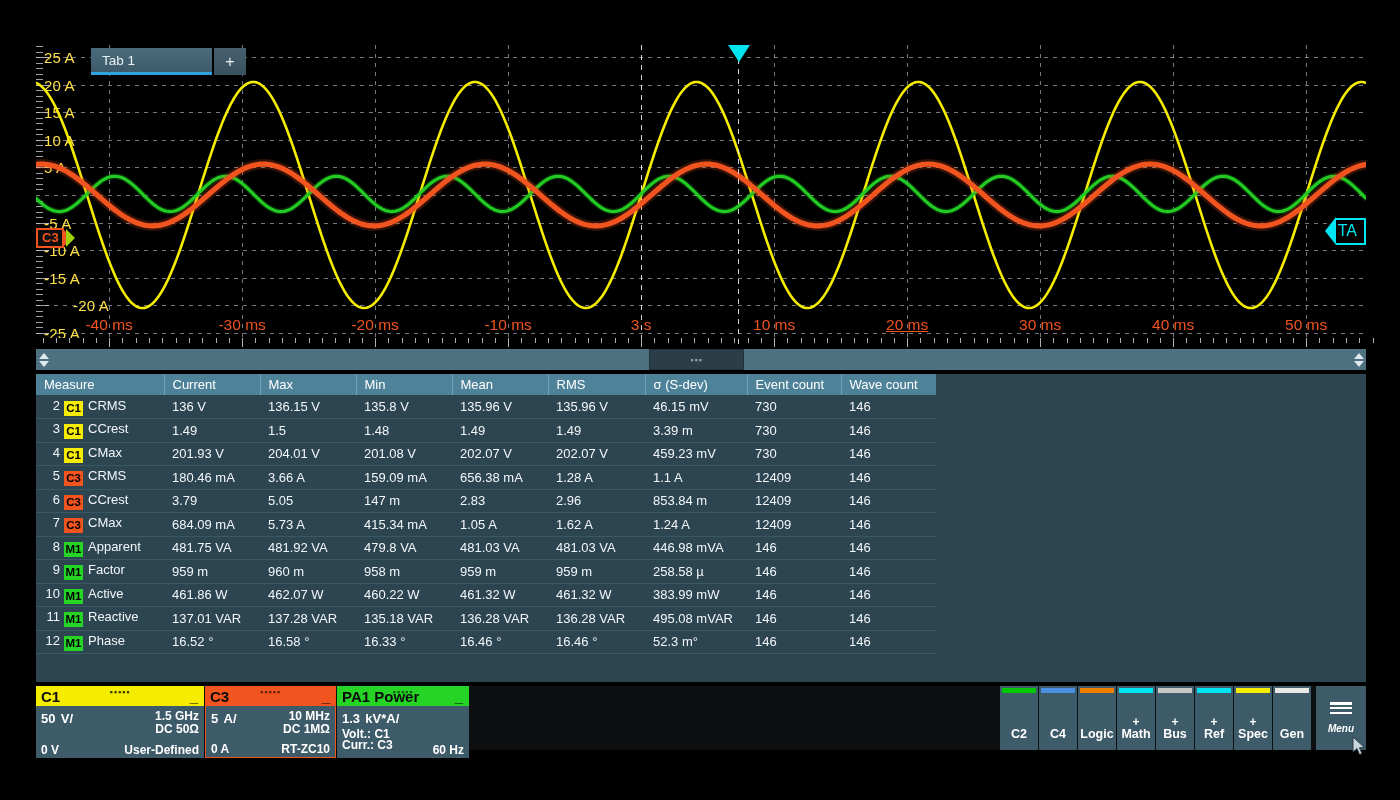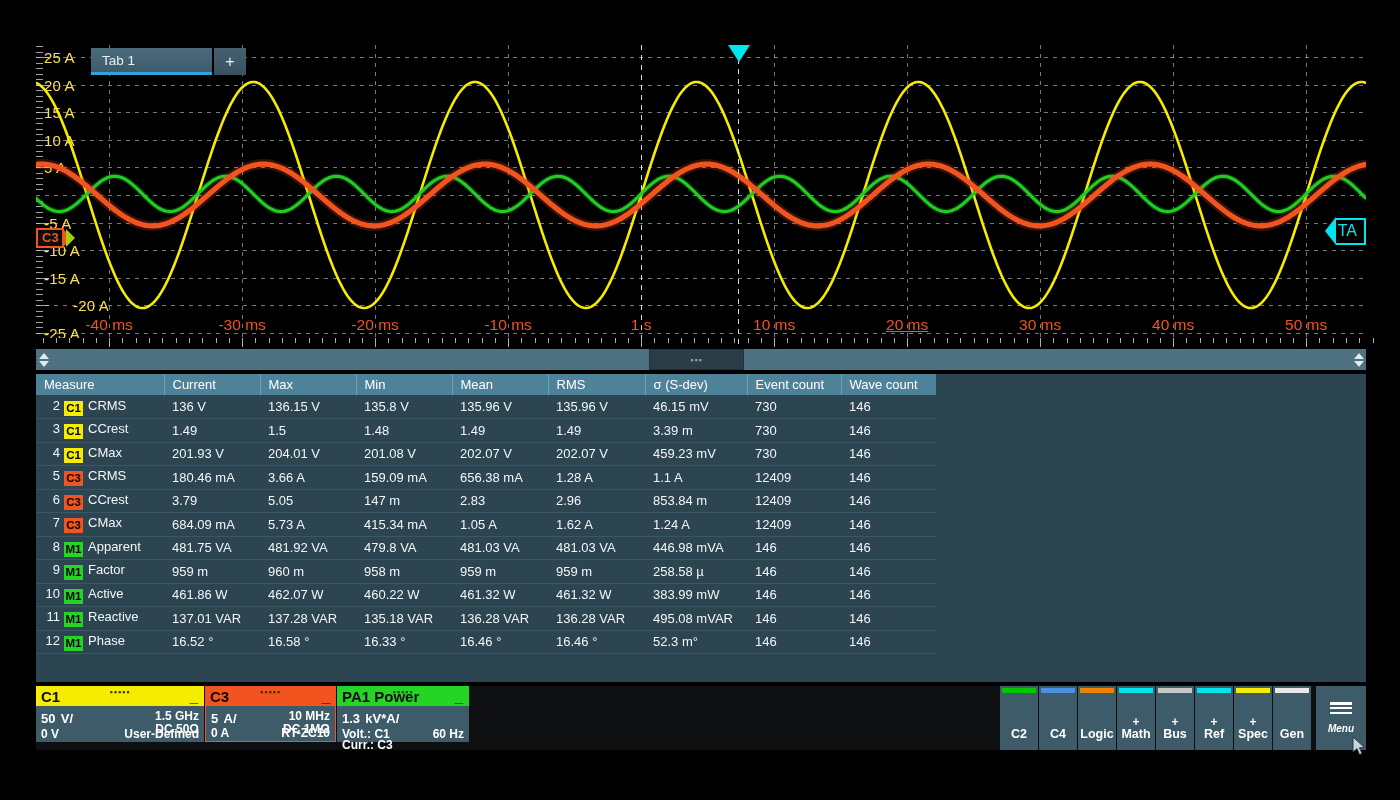--- a/index.html
+++ b/index.html
@@ -100,21 +100,21 @@
     display:inline-block; width:19px; height:15px; line-height:15px; text-align:center;
     font-size:11.5px; font-weight:bold; color:#000; vertical-align:-2px; margin-right:5px;
   }
   
   #bottom{ position:absolute; left:36px; top:686px; width:1330px; height:64px; background:#0d0f10; }
   .chcard{ position:absolute; top:0; height:64px; }
   .chhdr{ height:20px; display:flex; align-items:center; justify-content:space-between;
     padding:0 6px 0 5px; font-size:15px; font-weight:bold; color:#0c0c0c; position:relative; }
   .chhdr .dots{ position:absolute; left:50%; top:1px; transform:translateX(-50%);
     font-size:9px; letter-spacing:1px; color:#3a3a00; }
-  .chbody{ height:36px; background:#3e5b69; padding:1px 5px 0 5px; position:relative; color:#fff; }
+  .chbody{ height:52px; background:#3e5b69; padding:1px 5px 0 5px; position:relative; color:#fff; }
   .big{ font-size:19px; font-weight:bold; line-height:20px; }
   .big span{ font-size:13px; font-weight:bold; }
   .r1{ position:absolute; right:5px; top:3px; font-size:12px; font-weight:bold; text-align:right; }
   .r2{ position:absolute; right:5px; top:16px; font-size:12px; font-weight:bold; text-align:right; }
   .b1{ position:absolute; left:5px; bottom:1px; font-size:12px; font-weight:bold; }
   .b2{ position:absolute; right:5px; bottom:1px; font-size:12px; font-weight:bold; }
   .pa-l1{ position:absolute; left:5px; top:21px; font-size:12px; font-weight:bold; }
   .pa-l2{ position:absolute; left:5px; top:32px; font-size:12px; font-weight:bold; }
 
   .rbtn{ position:absolute; top:0; width:38px; height:64px; background:#3e5b69;
@@ -351,21 +351,21 @@
       <div class="xt maj" style="left: 1270.15px;"></div>
       <div class="xt min" style="left: 1283.45px;"></div>
       <div class="xt min" style="left: 1296.75px;"></div>
       <div class="xt min" style="left: 1310.05px;"></div>
       <div class="xt min" style="left: 1323.35px;"></div>
       <div class="xt min" style="left: 1336.65px;"></div>
       <div class="xlab" style="left: 73.15px;">-40 ms</div>
       <div class="xlab" style="left: 206.15px;">-30 ms</div>
       <div class="xlab" style="left: 339.15px;">-20 ms</div>
       <div class="xlab" style="left: 472.15px;">-10 ms</div>
-      <div class="xlab" style="left: 605.15px;">1 s</div>
+      <div class="xlab" style="left: 605.15px;">3 s</div>
       <div class="xlab" style="left: 738.15px;">10 ms</div>
       <div class="xlab" style="left: 871.15px; text-decoration: underline;">20 ms</div>
       <div class="xlab" style="left: 1004.15px;">30 ms</div>
       <div class="xlab" style="left: 1137.15px;">40 ms</div>
       <div class="xlab" style="left: 1270.15px;">50 ms</div>
     </div>
 
   <div id="sbar">
     <div class="sbtn" style="left:0">
       <div class="sar-u"></div>

